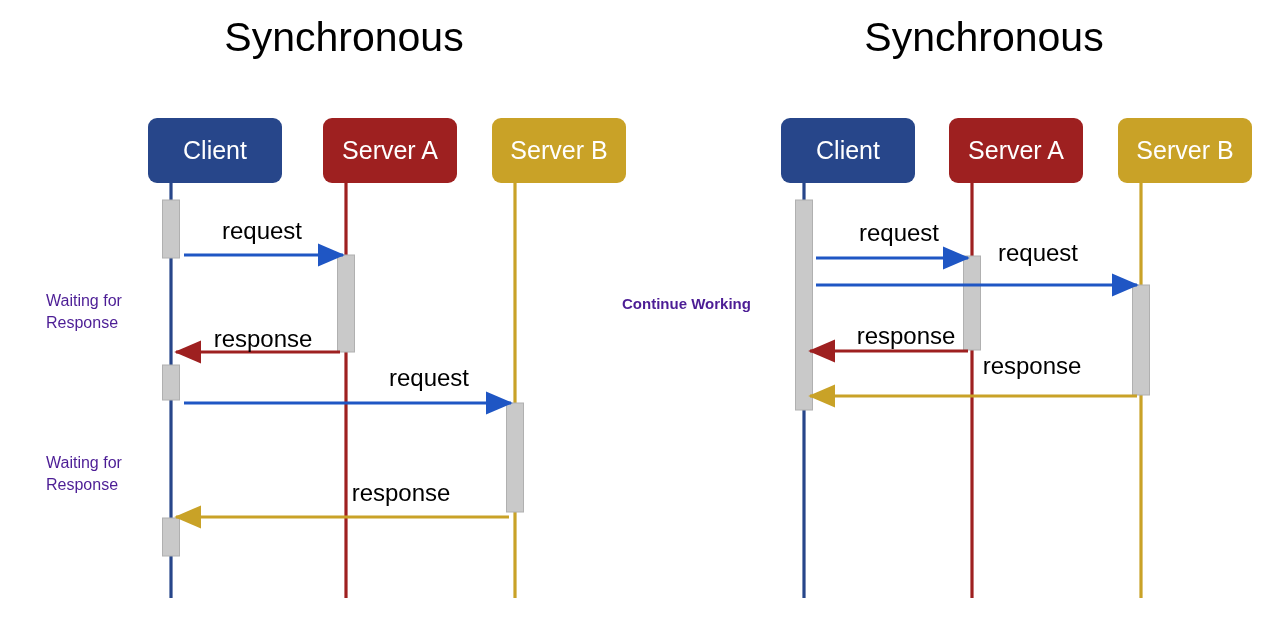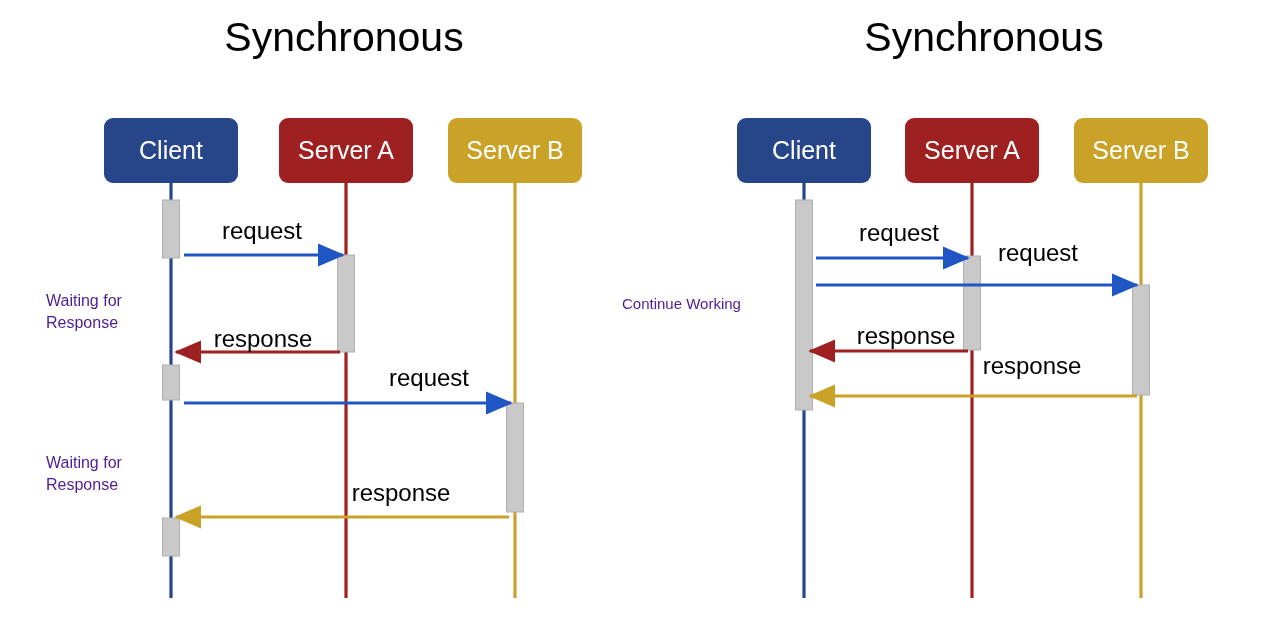--- a/index.html
+++ b/index.html
@@ -51,20 +51,21 @@
     align-items: center;
     justify-content: center;
     border-radius: 9px;
     color: #ffffff;
     font-family: "Liberation Sans", sans-serif;
     font-size: 25px;
     font-weight: 400;
     letter-spacing: 0px;
     box-sizing: border-box;
     user-select: none;
+    margin-left: 44px;
   }
   .msg-label {
     position: absolute;
     font-family: "Liberation Sans", sans-serif;
     font-size: 24px;
     color: #000000;
     white-space: nowrap;
     line-height: 1.0;
   }
   .note {
@@ -162,18 +163,18 @@
         <div class="actor-box" style="left: 901px; top: 118px; width: 134px; height: 65px; background: rgb(158, 32, 32);">
           <span>Server A</span>
         </div>
         <div class="actor-box" style="left: 1070px; top: 118px; width: 134px; height: 65px; background: rgb(201, 162, 39);">
           <span>Server B</span>
         </div>
         <div class="msg-label" style="left: 895px; top: 221px; transform: translateX(-50%);">request</div>
         <div class="msg-label" style="left: 1034px; top: 241px; transform: translateX(-50%);">request</div>
         <div class="msg-label" style="left: 902px; top: 324px; transform: translateX(-50%);">response</div>
         <div class="msg-label" style="left: 1028px; top: 354px; transform: translateX(-50%);">response</div>
-        <div class="note small" style="left: 618px; top: 294px;">
+        <div class="note small" style="left: 618px; top: 294px; font-weight: bold;">
           <div>Continue Working</div>
         </div>
       </div>
   </div>
 </div>
 
 </body></html>

